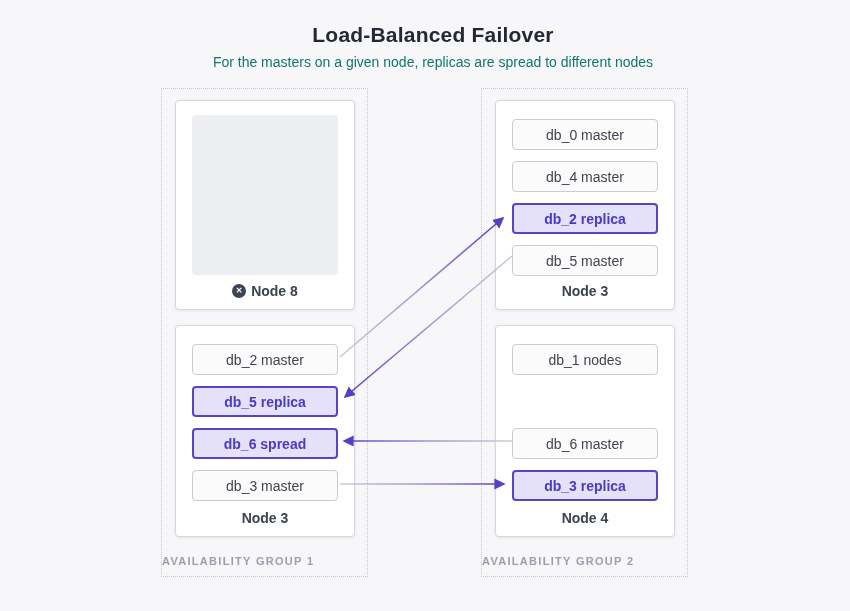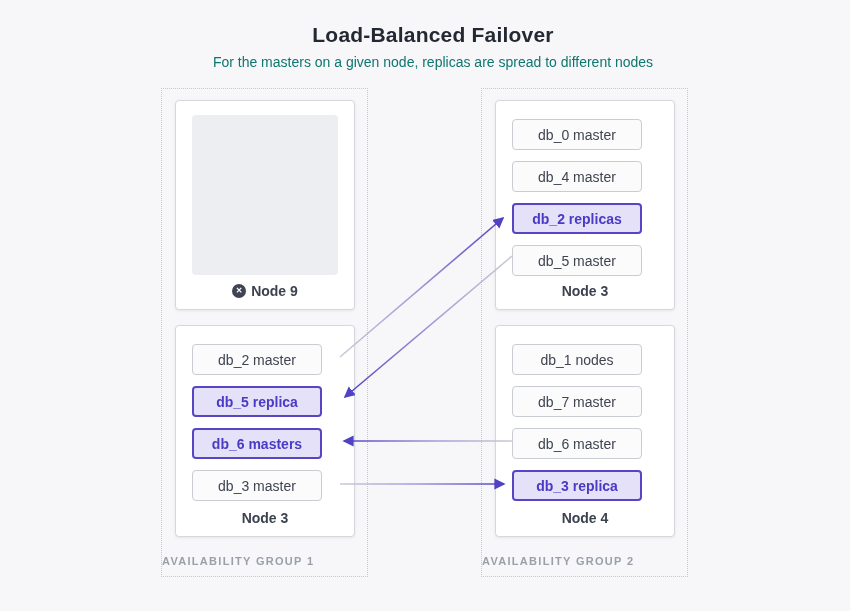--- a/index.html
+++ b/index.html
@@ -26,21 +26,21 @@
                  background:#edeef1; border-radius:4px; }
 
   .node-label { position:absolute; bottom:10px; left:0; width:100%;
                 display:flex; justify-content:center; align-items:center; gap:5px;
                 font-size:14px; font-weight:600; color:#3d4250; }
 
   .fail-icon { display:inline-flex; width:14px; height:14px; border-radius:50%;
                background:#3e4453; color:#ffffff; font-size:8px; font-weight:700;
                align-items:center; justify-content:center; line-height:1; }
 
-  .db { position:absolute; left:16px; width:130px; height:31px;
+  .db { position:absolute; left:16px; width:146px; height:31px;
         background:#fbfbfc; border:1px solid #c9ccd1; border-radius:4px;
         display:flex; align-items:center; justify-content:center;
         font-size:14px; color:#3f4450; }
   .db.hl { background:#e5e1f8; border:2px solid #5646c6; color:#4a3ac5; font-weight:700; }
   .r0 { top:18px; } .r1 { top:60px; } .r2 { top:102px; } .r3 { top:144px; }
 
   .arrows { position:absolute; left:0; top:0; pointer-events:none; }
 </style>
 </head>
 <body>
@@ -51,52 +51,51 @@
     <div class="title">Load-Balanced Failover</div>
     <div class="subtitle">For the masters on a given node, replicas are spread to different nodes</div>
   </div>
 
   <div class="group group-1">
 
     <div class="node-card node-top">
       <div class="placeholder"></div>
       <div class="node-label">
         <span class="fail-icon">✕</span>
-        <span>Node 9</span>
+        <span>Node 8</span>
       </div>
     </div>
 
     <div class="node-card node-bottom">
       <div class="db r0">db_2 master</div>
       <div class="db hl r1">db_5 replica</div>
-      <div class="db hl r2">db_6 masters</div>
+      <div class="db hl r2">db_6 spread</div>
       <div class="db r3">db_3 master</div>
       <div class="node-label">
         <span>Node 3</span>
       </div>
     </div>
 
     <div class="group-label">AVAILABILITY GROUP 1</div>
   </div>
 
   <div class="group group-2">
 
     <div class="node-card node-top">
       <div class="db r0">db_0 master</div>
       <div class="db r1">db_4 master</div>
-      <div class="db hl r2">db_2 replicas</div>
+      <div class="db hl r2">db_2 replica</div>
       <div class="db r3">db_5 master</div>
       <div class="node-label">
         <span>Node 3</span>
       </div>
     </div>
 
     <div class="node-card node-bottom">
       <div class="db r0">db_1 nodes</div>
-      <div class="db r1">db_7 master</div>
       <div class="db r2">db_6 master</div>
       <div class="db hl r3">db_3 replica</div>
       <div class="node-label">
         <span>Node 4</span>
       </div>
     </div>
 
     <div class="group-label">AVAILABILITY GROUP 2</div>
   </div>
 

